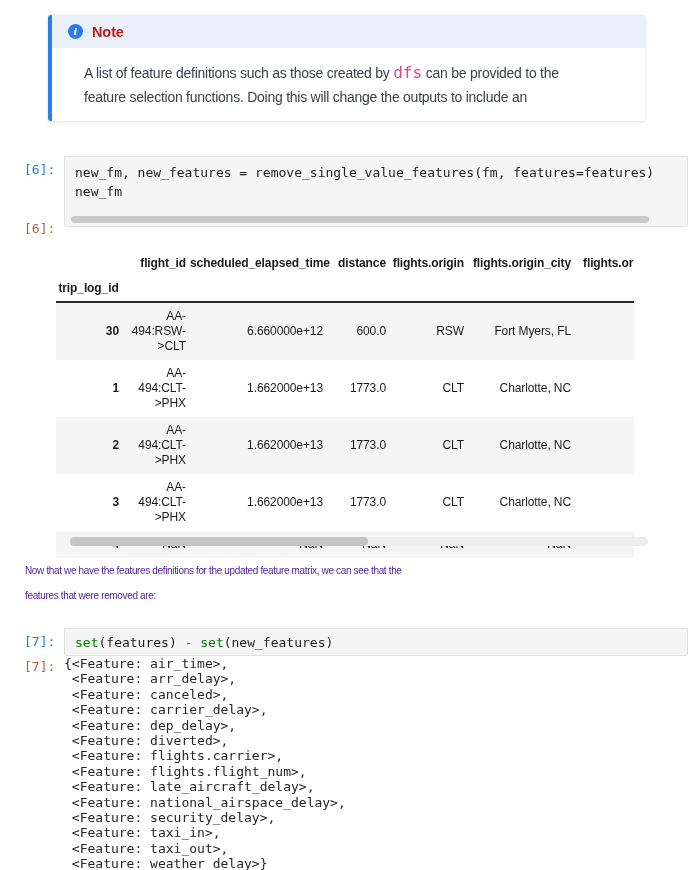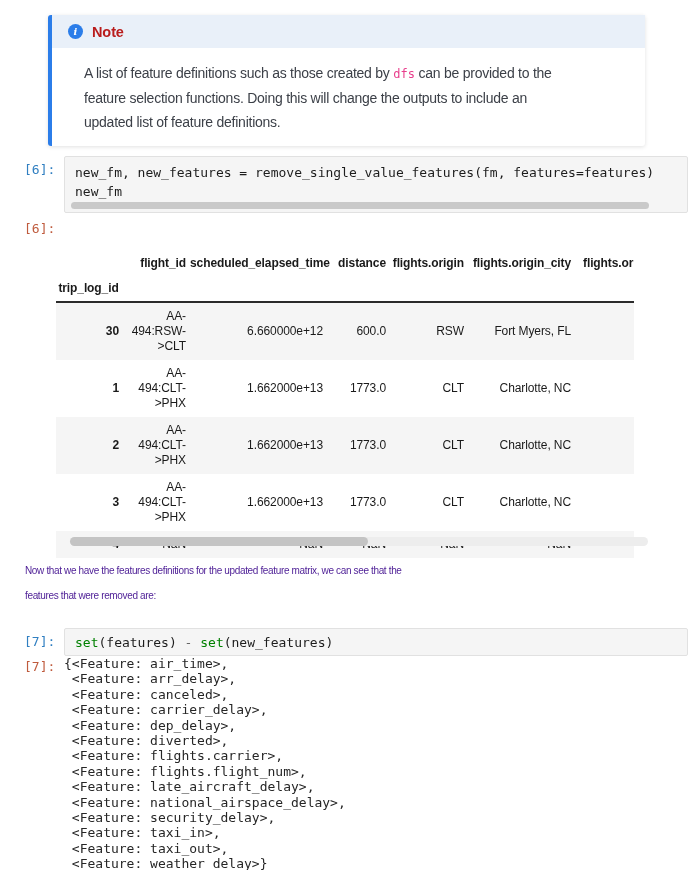--- a/index.html
+++ b/index.html
@@ -22,39 +22,39 @@
     font-family:"DejaVu Serif", serif; font-style:italic; font-weight:bold;
     font-size:10px; line-height:15px; text-align:center; flex:0 0 auto;
   }
   .note-title { font-size:14.5px; font-weight:bold; color:#b91c1c; letter-spacing:-0.1px; }
   .note-body {
     padding:13px 10px 12px 32px; font-size:14px; line-height:24px; color:#3c4048;
     letter-spacing:-0.25px;
   }
   .note-body .nline { white-space:nowrap; }
   .inline-code {
-    font-family:"DejaVu Sans Mono", monospace; font-size:12px; color:#e83e8c;
+    font-family:"DejaVu Sans Mono", monospace; font-size:16px; color:#e83e8c;
     letter-spacing:0;
     margin-top:13px;
   }
   
   .prompt {
     position:absolute; left:24px; font-family:"DejaVu Sans Mono", monospace;
     font-size:13px; white-space:pre;
   }
   .prompt.in  { color:#307fc1; }
   .prompt.out { color:#bf5b3d; }
   
   .codebox {
     position:absolute; left:64px; width:624px; box-sizing:border-box;
     background:#f5f5f5; border:1px solid #e1e1e1; border-radius:2px;
     font-family:"DejaVu Sans Mono", monospace; font-size:13px; color:#1d1d1d;
     overflow:hidden;
   }
-  #code6 { top:156px; height:57px; padding:6px 10px 0 10px; line-height:19px; }
+  #code6 { top:156px; height:71px; padding:6px 10px 0 10px; line-height:19px; }
   #code6 .cline { white-space:pre; }
   #code7 { top:628px; height:28px; padding:5px 10px; line-height:17px; white-space:pre; }
   .tok-builtin { color:#008000;margin-top:44px; }
   .tok-operator { color:#666666; }
   .hscroll-thumb {
     position:absolute; height:7px; border-radius:4px; background:#c9c9c9;
   }
   #code6-thumb { left:6px; bottom:3px; width:578px; }
   
   #table-wrap {
@@ -101,21 +101,20 @@
 <div id="page">
 
   <div class="note">
     <div class="note-header">
       <span class="info-icon">i</span>
       <span class="note-title">Note</span>
     </div>
     <div class="note-body">
       <div class="nline"><span>A list of feature definitions such as those created by </span><span class="inline-code">dfs</span><span> can be provided to the</span></div>
       <div class="nline">feature selection functions. Doing this will change the outputs to include an</div>
-      <div class="nline">updated list of feature definitions.</div>
     </div>
   </div>
 
   <div class="prompt in" style="top:162px;">[6]:</div>
   <div class="codebox" id="code6">
     <div class="cline">new_fm, new_features = remove_single_value_features(fm, features=features)</div>
     <div class="cline">new_fm</div>
     <div class="hscroll-thumb" id="code6-thumb"></div>
   </div>
 

